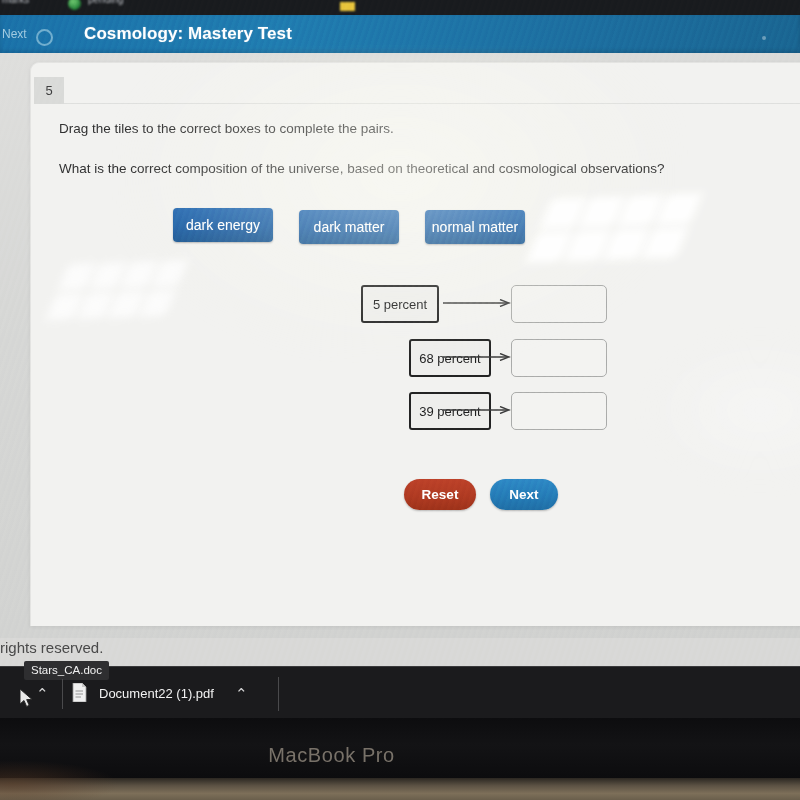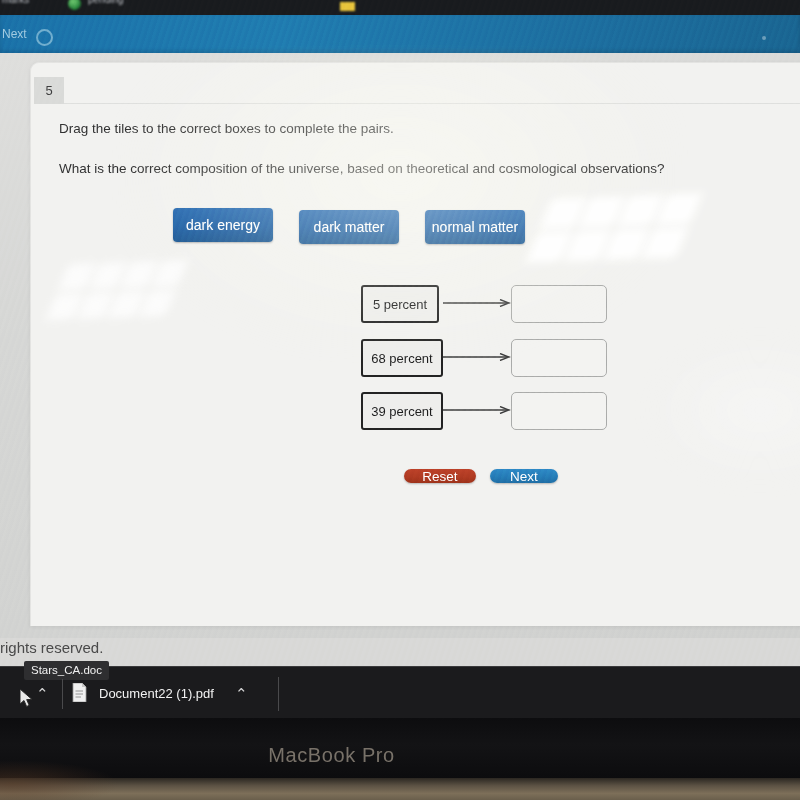--- a/index.html
+++ b/index.html
@@ -198,51 +198,52 @@
     width: 74px; height: 34px;
     border: 2px solid #222;
     border-radius: 3px;
     background: #eeeeec;
     display: flex;
     align-items: center;
     justify-content: center;
     font-size: 13px;
     color: #1c1c1c;
   }
-  .pair-label.wide { width: 78px; }
+  .pair-label.wide { width: 78px; margin-left: 48px; }
 
   .pair-arrow {
     position: absolute;
     left: 412px; top: 14px;
     width: 72px; height: 8px;
   }
   .pair-arrow svg { display:block; }
 
   .drop-box {
     position: absolute;
     left: 480px;
     width: 94px; height: 36px;
     border: 1px solid #a9aaa8;
     border-radius: 5px;
     background: rgba(255,255,255,0.10);
   }
 
   
   .btn {
     position: absolute;
-    top: 406px;
-    height: 14px;
+    top: 416px;
+    height: 31px;
     border-radius: 16px;
     display: flex;
     align-items: center;
     justify-content: center;
     font-size: 13.5px;
     color: #fff;
     cursor: pointer;
     box-shadow: 0 1px 2px rgba(0,0,0,.25);
+    font-weight: bold;
   }
   .btn-reset {
     left: 373px; width: 72px;
     background: linear-gradient(180deg,#bb4028 0%, #ae3921 55%, #9c3119 100%);
   }
   .btn-next {
     left: 459px; width: 68px;
     background: linear-gradient(180deg,#2d86c4 0%, #2479b5 55%, #1f6ca3 100%);
   }
 
@@ -394,20 +395,21 @@
       <div class="browser-chrome">
         <span class="chrome-blur chrome-item-1">marks</span>
         <span class="chrome-green-dot"></span>
         <span class="chrome-blur chrome-item-2">pending</span>
         <span class="chrome-yellow"></span>
       </div>
 
       <div class="app-header">
         <span class="hdr-next">Next</span>
         <span class="hdr-circle-icon"></span>
+        <span class="hdr-title">Cosmology: Mastery Test</span>
         <span class="hdr-right-dot"></span>
       </div>
 
       <div class="page-bg"></div>
 
       <div class="content-card">
 
         <div class="qnum-tab">5</div>
         <div class="qnum-rule"></div>
 

